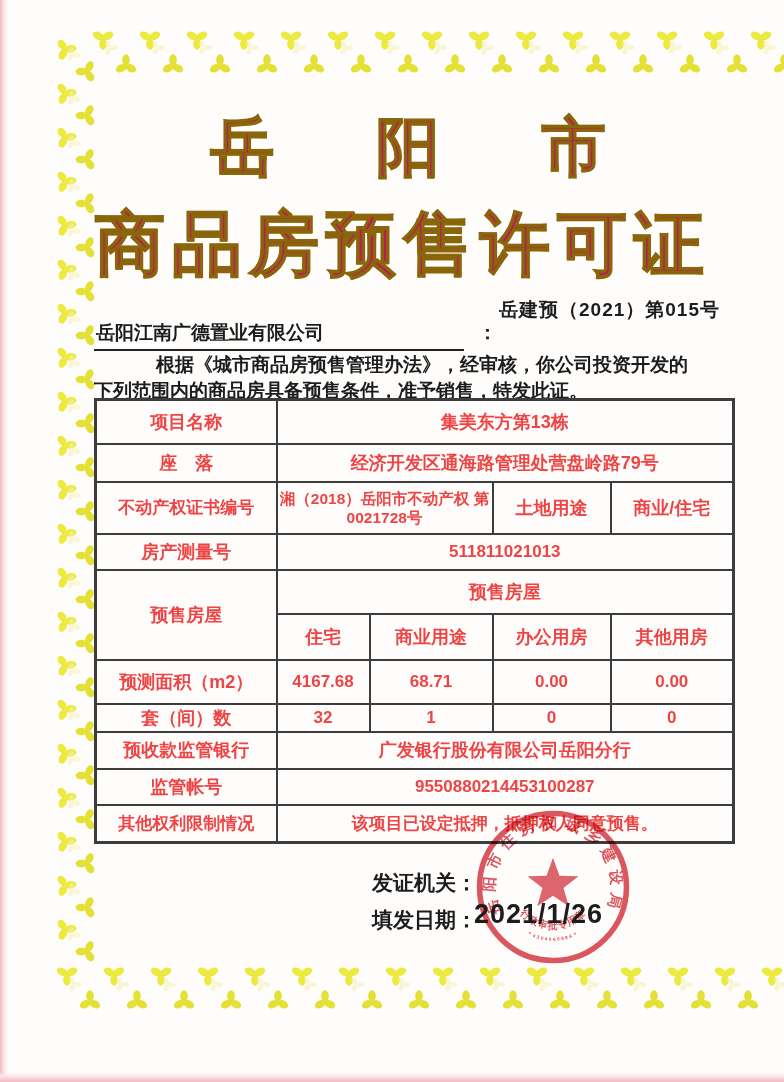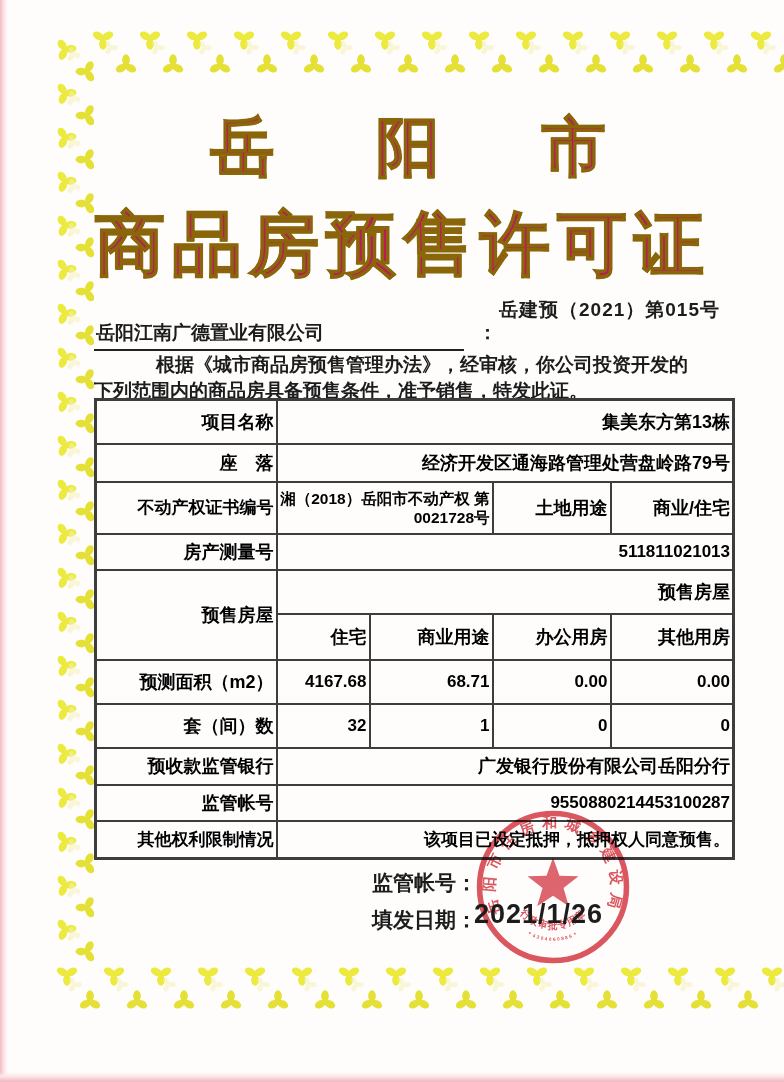--- a/index.html
+++ b/index.html
@@ -32,22 +32,22 @@
   .company-colon{margin-left:14px;}
   .body-text{position:absolute;top:352px;left:94px;width:634px;font-size:19px;line-height:26px;}
   .body-line1{text-indent:62px;}
   
   .permit-table{
     position:absolute;left:94px;top:398px;width:638px;
     border-collapse:collapse;table-layout:fixed;
     border:3px solid #3d3d3d;
   }
   .permit-table td{
-    border:2px solid #3d3d3d;text-align:right;vertical-align:middle;
-    font-weight:bold;font-size:18px;padding:1px 2px;color:#000000;
+    border:2px solid #3d3d3d;text-align:center;vertical-align:middle;
+    font-weight:bold;font-size:18px;padding:1px 2px;color:#ef4444;
   }
   .permit-table td.small{font-size:15.5px;line-height:19px;border-radius:23px;}
   .permit-table td.num{font-size:17px;}
   
   .issuer-label{position:absolute;left:372px;top:869px;font-size:21px;z-index:4;}
   .date-label{position:absolute;left:372px;top:906px;font-size:21px;z-index:4;}
   .date-value{position:absolute;left:474px;top:899px;font-size:27px;letter-spacing:1px;z-index:4;}
   
   .seal{position:absolute;left:474px;top:808px;width:158px;height:158px;
     opacity:.88;mix-blend-mode:multiply;z-index:3;}
@@ -1200,21 +1200,21 @@
       <td>办公用房</td>
       <td>其他用房</td>
     </tr>
     <tr style="height:44px">
       <td>预测面积（m2）</td>
       <td class="num">4167.68</td>
       <td class="num">68.71</td>
       <td class="num">0.00</td>
       <td class="num">0.00</td>
     </tr>
-    <tr style="height:44px">
+    <tr style="height:28px">
       <td>套（间）数</td>
       <td class="num">32</td>
       <td class="num">1</td>
       <td class="num">0</td>
       <td class="num">0</td>
     </tr>
     <tr style="height:37px">
       <td>预收款监管银行</td>
       <td colspan="4">广发银行股份有限公司岳阳分行</td>
     </tr>
@@ -1222,21 +1222,21 @@
       <td>监管帐号</td>
       <td colspan="4" class="num">9550880214453100287</td>
     </tr>
     <tr style="height:38px">
       <td style="font-size:17px">其他权利限制情况</td>
       <td colspan="4" style="font-size:17px">该项目已设定抵押，抵押权人同意预售。</td>
     </tr>
   </tbody>
     </table>
 
-  <div class="issuer-label">监管帐号：</div>
+  <div class="issuer-label">发证机关：</div>
   <div class="date-label">填发日期：</div>
   <div class="date-value">2021/1/26</div>
 
   <svg class="seal" viewBox="0 0 200 200">
     <defs>
       <path id="seal-arc-top" d="M 40,142 A 74,74 0 1 1 160,142" fill="none"></path>
       <path id="seal-arc-bottom" d="M 61,137 A 56,56 0 0 0 139,137" fill="none"></path>
       <path id="seal-arc-code" d="M 52,148 A 67,67 0 0 0 148,148" fill="none"></path>
     </defs>
     <circle cx="100" cy="100" r="93" fill="none" stroke="#d6414b" stroke-width="7"></circle>

